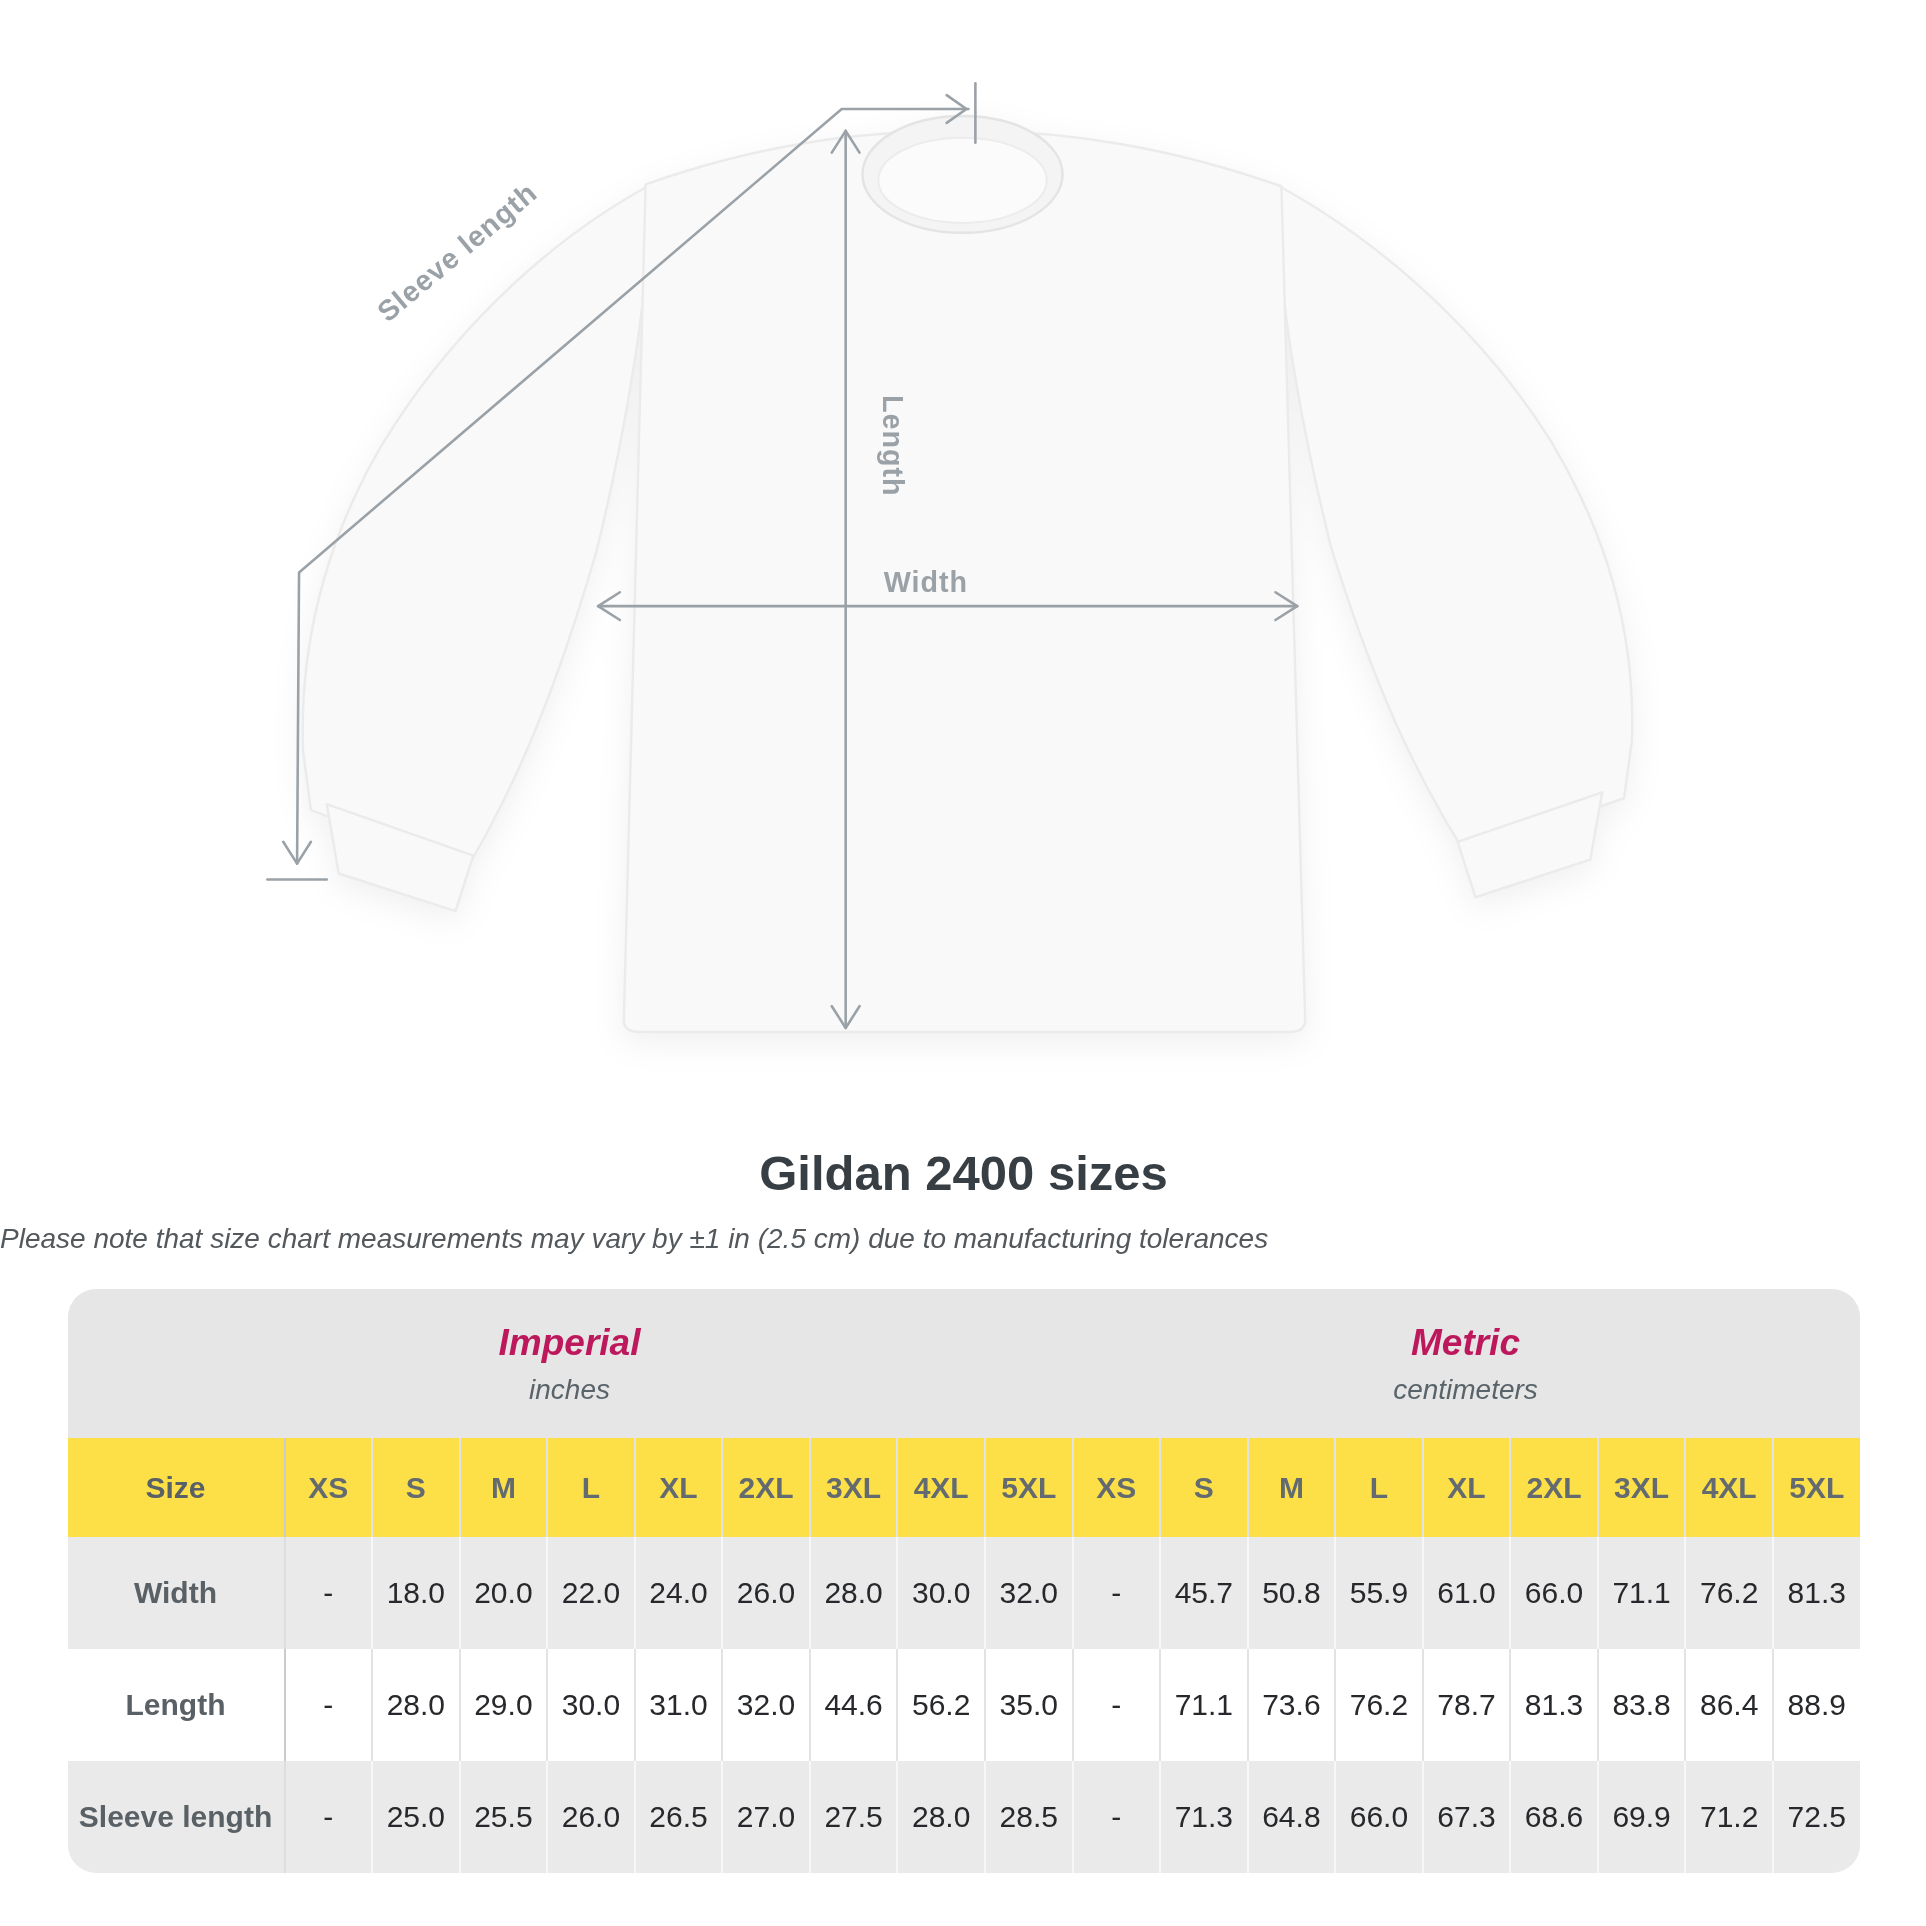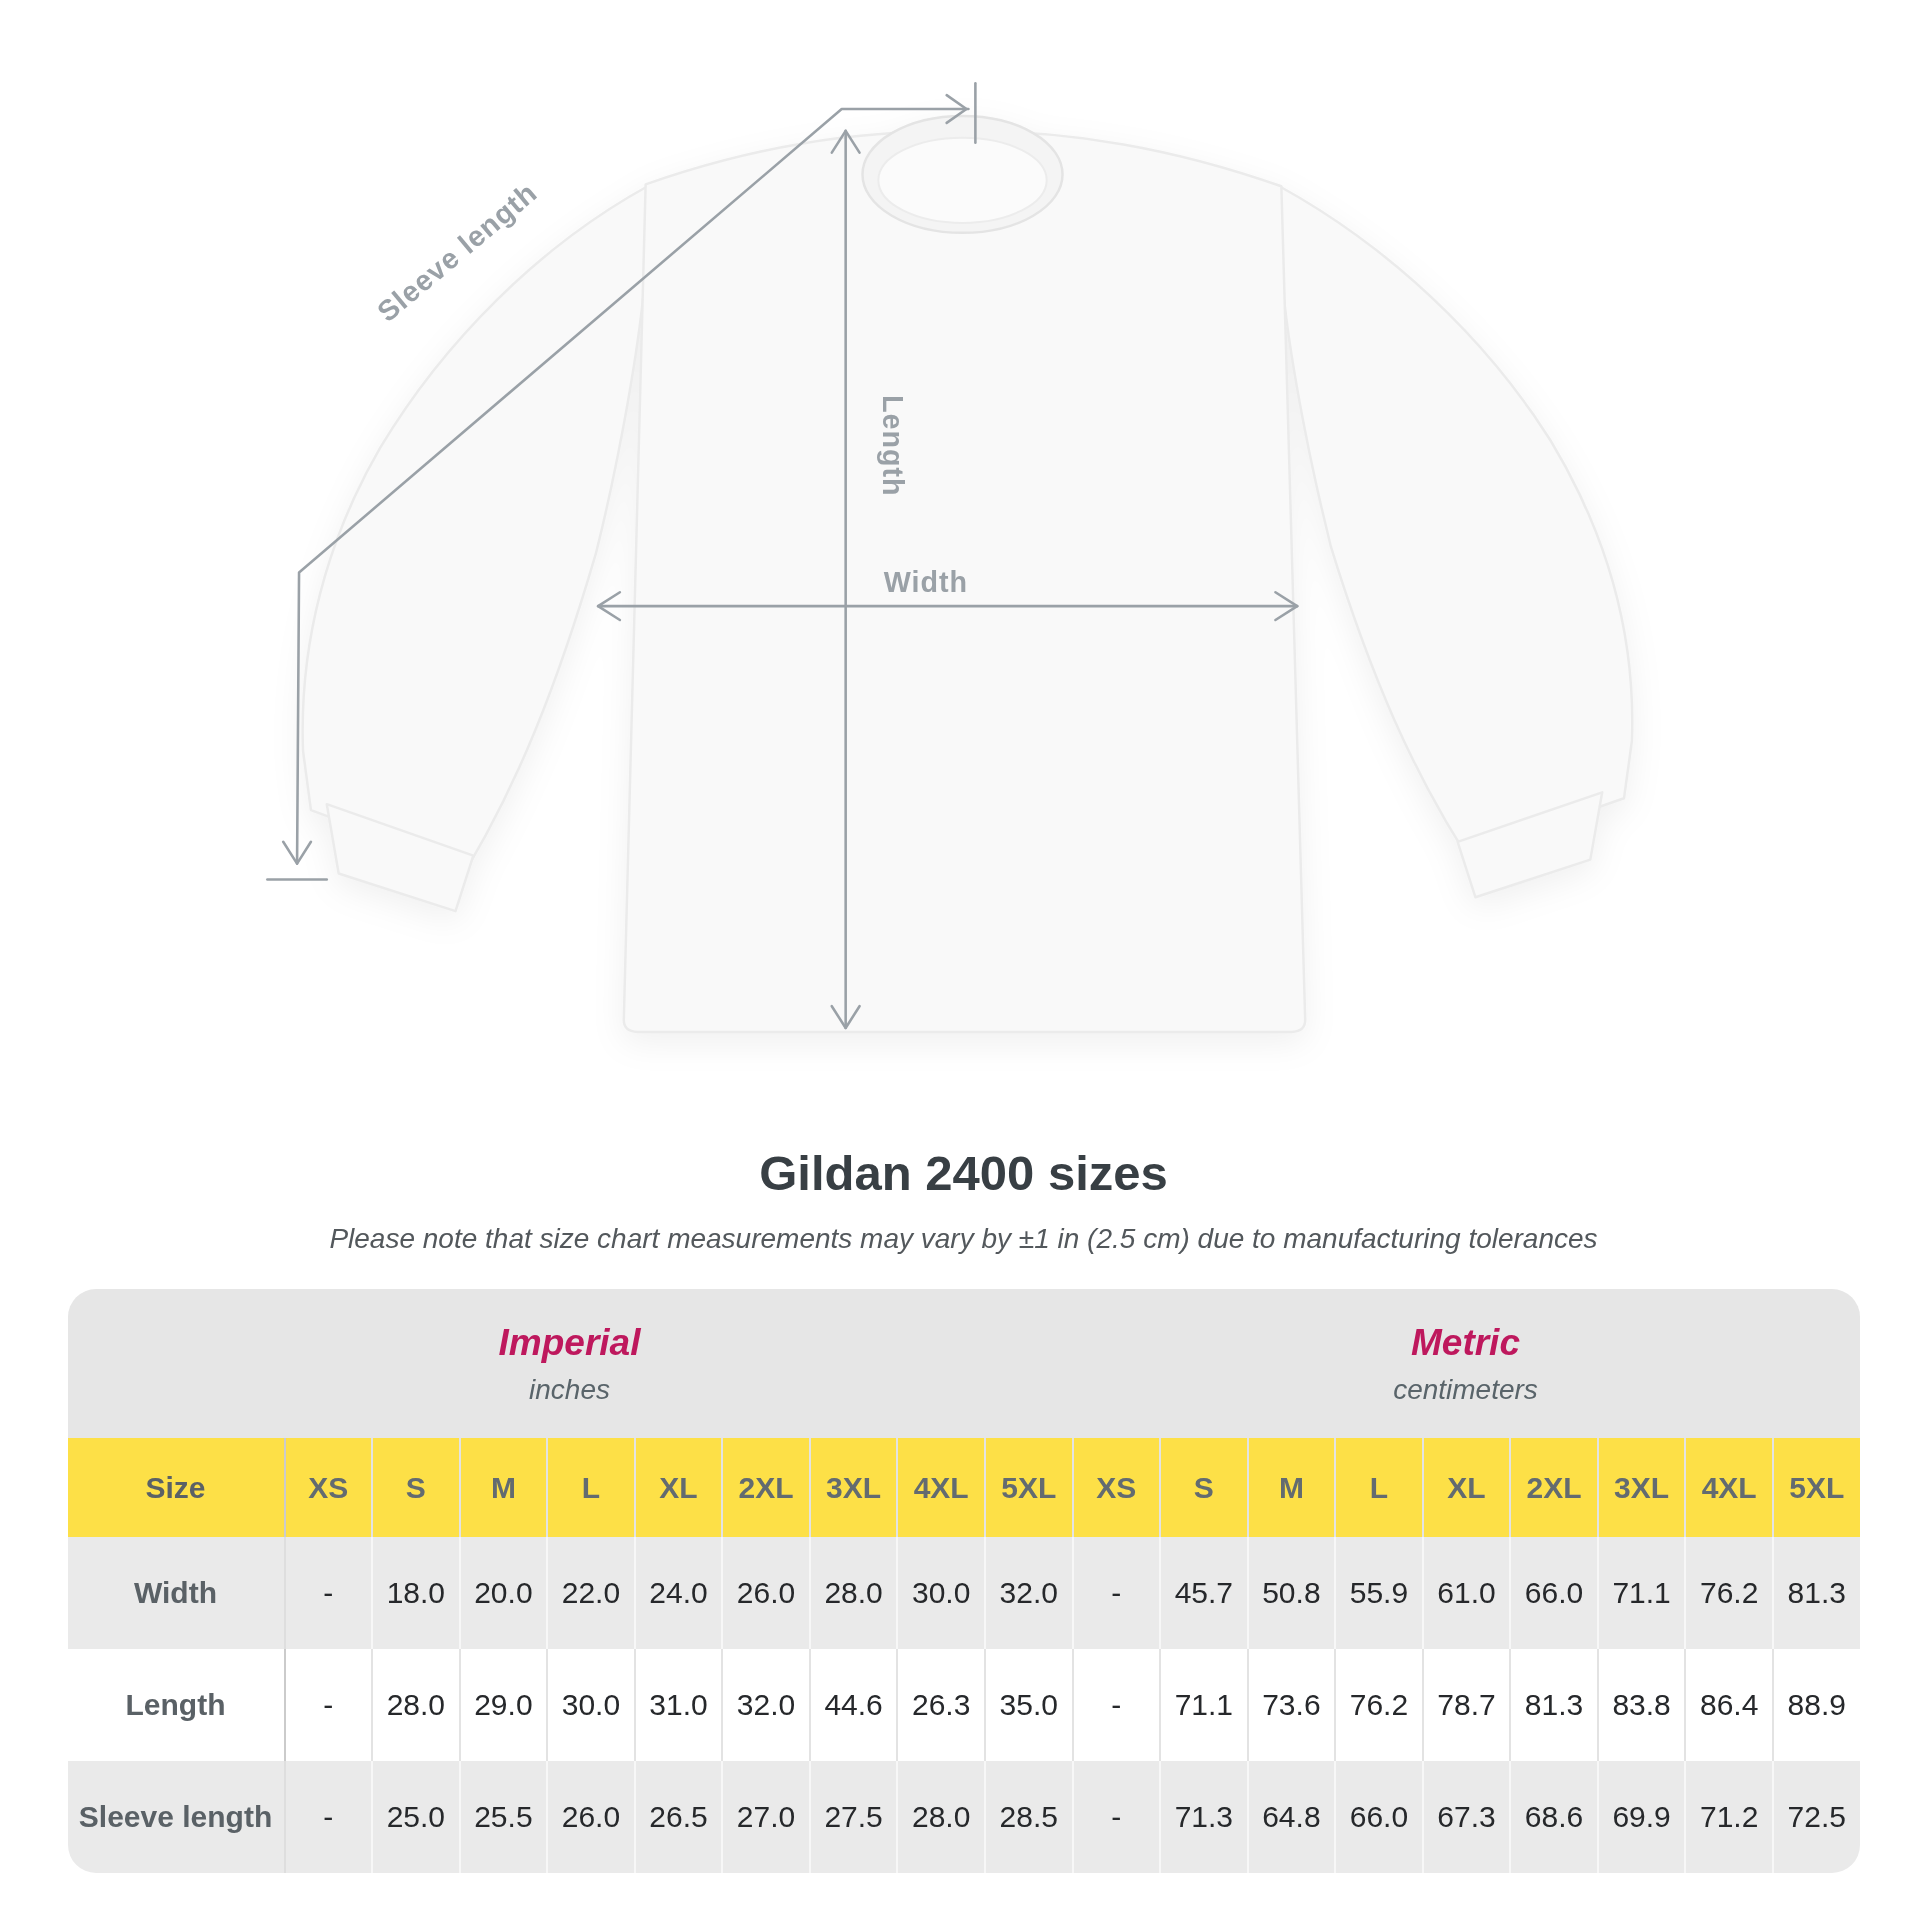--- a/index.html
+++ b/index.html
@@ -11,21 +11,21 @@
   .diagram { display:block; width:1927px; height:1139px; }
   .shirt-shape { fill:#f9f9f9; stroke:#ebebeb; stroke-width:2.5; stroke-linejoin:round; }
   .shirt-soft { filter:drop-shadow(0 10px 16px rgba(0,0,0,0.06)); }
   .collar-outer { fill:#f4f4f4; stroke:#e4e4e4; stroke-width:2.5; }
   .collar-inner { fill:#fbfbfb; stroke:#ececec; stroke-width:2; }
   .measure { fill:none; stroke:#9aa1a7; stroke-width:2.6; stroke-linecap:round; stroke-linejoin:round; }
   .measure-label { fill:#9aa1a7; font-family:"Liberation Sans", sans-serif; font-weight:bold; font-size:29px; letter-spacing:1px; }
 
   
   .page-title { margin-top:6px; text-align:center; font-size:49px; font-weight:bold; color:#383f44; }
-  .page-subtitle { margin-top:22px; text-align:center; font-style:italic; font-size:28px; color:#53585c; }
+  .page-subtitle { margin-top:22px; font-style:italic; font-size:28px; color:#53585c; }
 
   
   .size-table { width:1792px; margin:34px auto 0 auto; }
   .band { display:grid; grid-template-columns:1004px 1fr; background:#e6e6e6;
           border-radius:28px 28px 0 0; height:149px; }
   .band-half { display:flex; flex-direction:column; align-items:center; justify-content:center; gap:10px; }
   .band-title { font-size:37px; font-weight:bold; font-style:italic; color:#be185d; }
   .band-unit  { font-size:28px; font-style:italic; color:#59646a; }
 
   .row { display:grid; grid-template-columns:216px repeat(18, 1fr); }
@@ -169,21 +169,21 @@
         </div>
         <div class="row data-row">
           <div class="cell label-cell">Length</div>
           <div class="cell value-cell">-</div>
           <div class="cell value-cell">28.0</div>
           <div class="cell value-cell">29.0</div>
           <div class="cell value-cell">30.0</div>
           <div class="cell value-cell">31.0</div>
           <div class="cell value-cell">32.0</div>
           <div class="cell value-cell">44.6</div>
-          <div class="cell value-cell">26.3</div>
+          <div class="cell value-cell">56.2</div>
           <div class="cell value-cell">35.0</div>
           <div class="cell value-cell">-</div>
           <div class="cell value-cell">71.1</div>
           <div class="cell value-cell">73.6</div>
           <div class="cell value-cell">76.2</div>
           <div class="cell value-cell">78.7</div>
           <div class="cell value-cell">81.3</div>
           <div class="cell value-cell">83.8</div>
           <div class="cell value-cell">86.4</div>
           <div class="cell value-cell">88.9</div>

